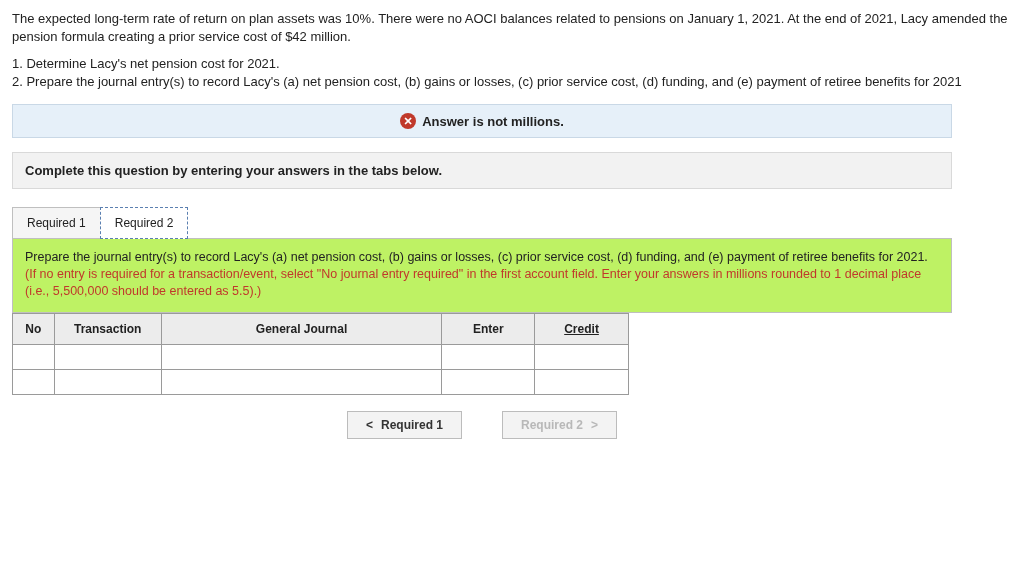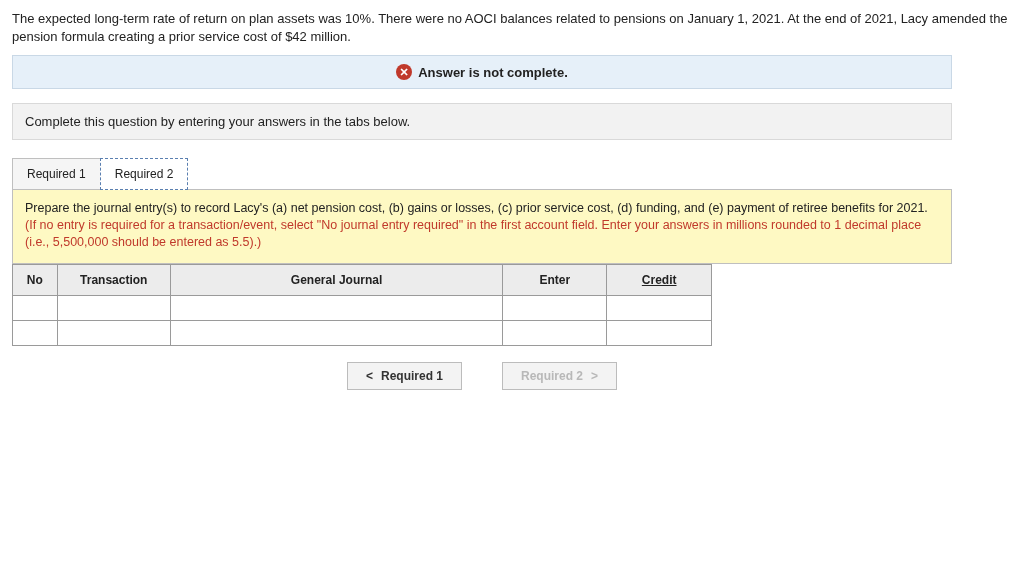--- a/index.html
+++ b/index.html
@@ -42,21 +42,21 @@
     justify-content: center;
     font-size: 11px;
     line-height: 1;
     font-weight: bold;
   }
 
   .instruction-bar {
     background: #f2f2f2;
     border: 1px solid #d9d9d9;
     padding: 10px 12px;
-    font-weight: normal;
+    font-weight: bold;
     margin-top: 14px;
     font-size: 13px;
   }
 
   .tabs {
     display: flex;
     margin-top: 18px;
   }
   .tab {
     border: 1px solid #bfbfbf;
@@ -68,31 +68,31 @@
   }
   .tab.active {
     background: #fff;
     border: 1px dashed #5a7fb0;
     position: relative;
     z-index: 2;
   }
 
   .tab-body {
     border: 1px solid #bfbfbf;
-    background: #fef9c3;
+    background: #bef264;
     padding: 10px 12px 12px 12px;
     font-size: 12.5px;
     line-height: 1.35;
     margin-top: -1px;
   }
   .tab-body .hint { color: #c0392b; }
 
   table.journal {
     border-collapse: collapse;
-    width: 700px;
+    width: 617px;
     margin-top: 0;
     font-size: 12px;
   }
   table.journal th, table.journal td {
     border: 1px solid #9a9a9a;
     background: #fff;
     height: 22px;
   }
   table.journal th {
     background: #ececec;
@@ -129,27 +129,31 @@
     cursor: default;
   }
   .chev { font-size: 12px; }
 </style>
 </head>
 <body>
 
 <div class="intro">
   <p>The expected long-term rate of return on plan assets was 10%. There were no AOCI balances related to pensions on January 1, 2021. At the end of 2021, Lacy amended the pension formula creating a prior service cost of $42 million.</p>
 
+  <div class="req-list">
+    <div>1. Determine Lacy's net pension cost for 2021.</div>
+    <div>2. Prepare the journal entry(s) to record Lacy's (a) net pension cost, (b) gains or losses, (c) prior service cost, (d) funding, and (e) payment of retiree benefits for 2021</div>
+  </div>
 </div>
 
 <div class="panel">
 
   <div class="status-bar">
     <span class="xicon">✕</span>
-    <span>Answer is not complete.</span>
+    <span>Answer is not millions.</span>
   </div>
 
   <div class="instruction-bar">Complete this question by entering your answers in the tabs below.</div>
 
   <div class="tabs">
     <div class="tab">Required 1</div>
     <div class="tab active">Required 2</div>
   </div>
 
   <div class="tab-body">

